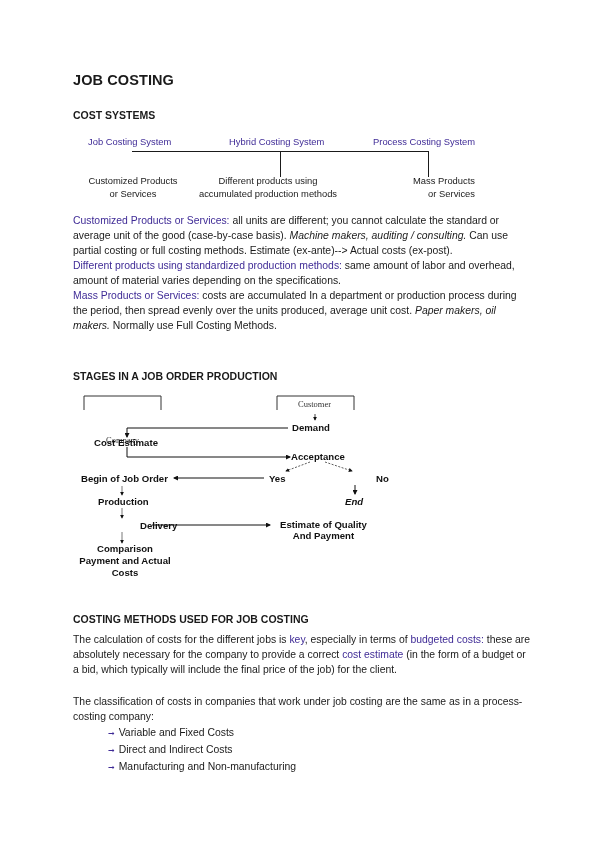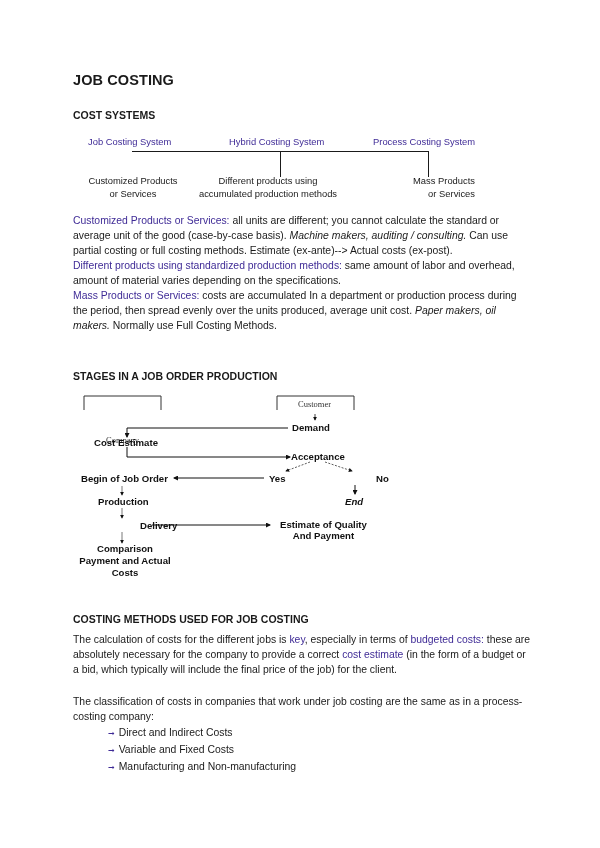--- a/index.html
+++ b/index.html
@@ -117,16 +117,16 @@
 
 <div class="abs h2" style="left:73px; top:613px;">COSTING METHODS USED FOR JOB COSTING</div>
 
 <div class="abs p" style="left:73px; top:632px;">
   <span>The calculation of costs for the different jobs is </span><span class="purple">key</span><span>, especially in terms of </span><span class="purple">budgeted costs:</span><span> these are absolutely necessary for the company to provide a correct </span><span class="purple">cost estimate</span><span> (in the form of a budget or a bid, which typically will include the final price of the job) for the client.</span>
 </div>
 
 <div class="abs p" style="left:73px; top:694px;">The classification of costs in companies that work under job costing are the same as in a process-costing company:</div>
 
 <div class="abs" style="left:108px; top:725px;">
+  <div class="list-item"><span class="arrow-bullet">➞</span><span>Variable and Fixed Costs</span></div>
   <div class="list-item"><span class="arrow-bullet">➞</span><span>Direct and Indirect Costs</span></div>
-  <div class="list-item"><span class="arrow-bullet">➞</span><span>Variable and Fixed Costs</span></div>
   <div class="list-item"><span class="arrow-bullet">➞</span><span>Manufacturing and Non-manufacturing</span></div>
 </div>
 
 </body></html>

